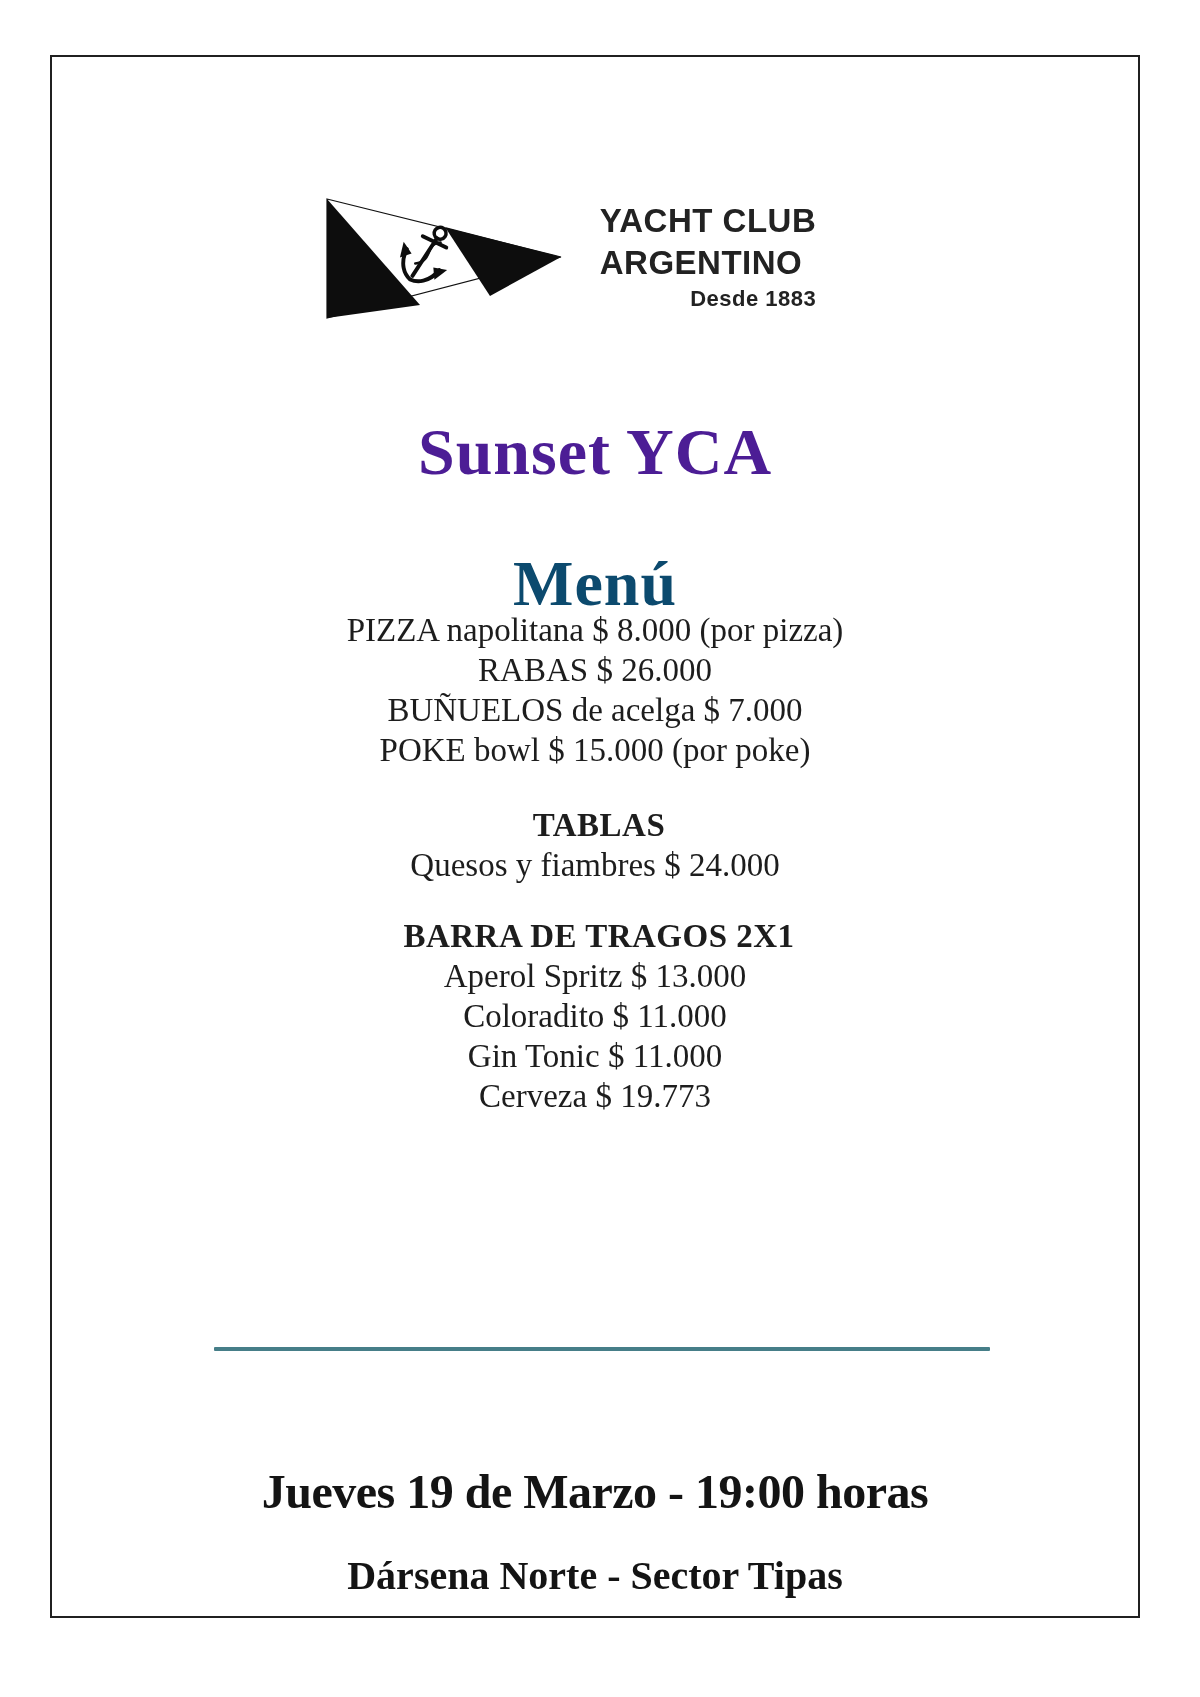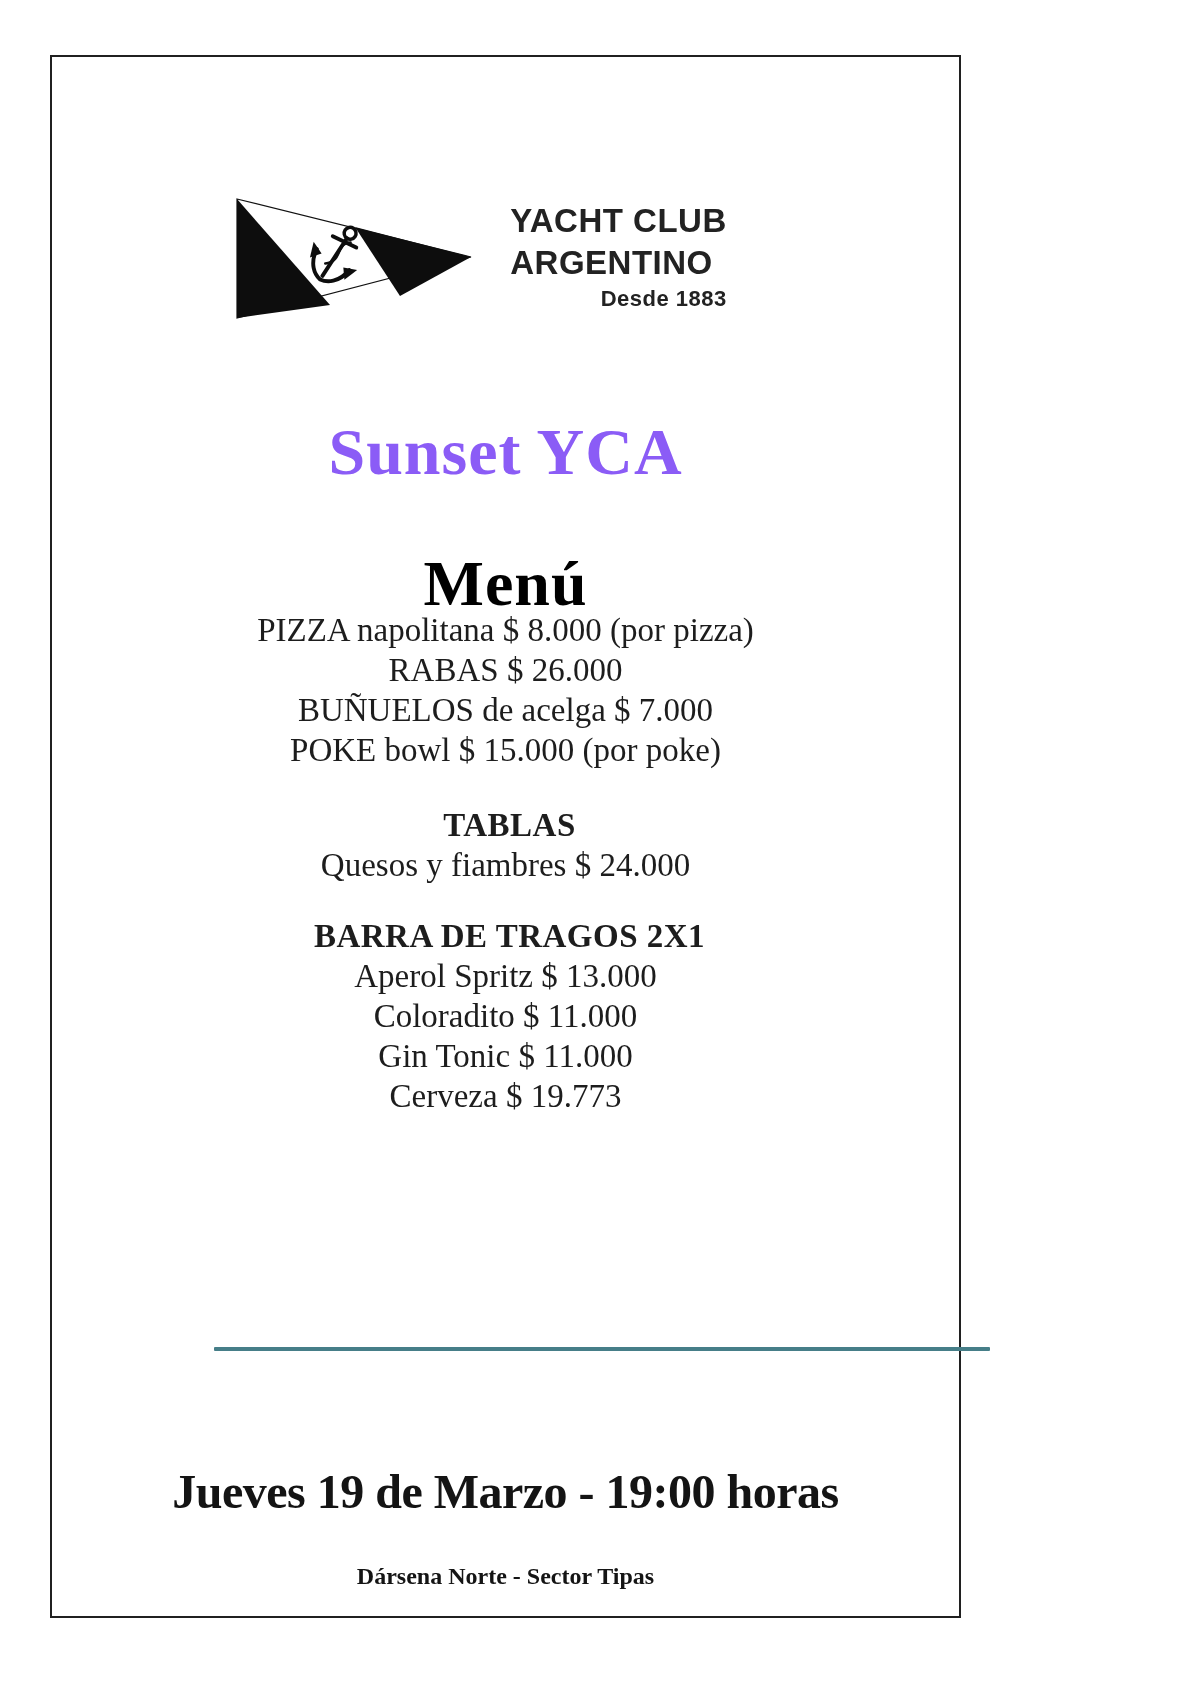--- a/index.html
+++ b/index.html
@@ -16,21 +16,21 @@
     position: relative;
     width: 1200px;
     height: 1697px;
     background: #ffffff;
     overflow: hidden;
   }
   .frame {
     position: absolute;
     left: 50px;
     top: 55px;
-    width: 911px;
+    width: 1090px;
     height: 1563px;
     border: 2px solid #202020;
     box-sizing: border-box;
     background: #ffffff;
   }
   
   .logo-row {
     position: absolute;
     top: 141px;
     left: 0;
@@ -68,33 +68,33 @@
   .title {
     position: absolute;
     top: 362px;
     left: 0;
     width: 100%;
     text-align: center;
     font-size: 66px;
     line-height: 66px;
     font-weight: 600;
     letter-spacing: 1px;
-    color: #8b5cf6;
+    color: #4c1d95;
   }
   .subtitle {
     position: absolute;
     top: 494px;
     left: 0;
     width: 100%;
     text-align: center;
     font-size: 64px;
     line-height: 66px;
     font-weight: 600;
     letter-spacing: 1px;
-    color: #000000;
+    color: #0c4a6e;
   }
   
   .menu {
     position: absolute;
     top: 553px;
     left: 0;
     width: 100%;
     text-align: center;
     font-size: 33px;
     line-height: 40px;
@@ -128,21 +128,21 @@
     font-weight: 600;
     letter-spacing: -0.5px;
     color: #141414;
   }
   .footer-location {
     position: absolute;
     top: 1495px;
     left: 0;
     width: 100%;
     text-align: center;
-    font-size: 24px;
+    font-size: 40px;
     line-height: 48px;
     font-weight: 600;
     color: #141414;
   }
 </style>
 </head>
 <body>
 
 <div class="page">
   <div class="frame">

